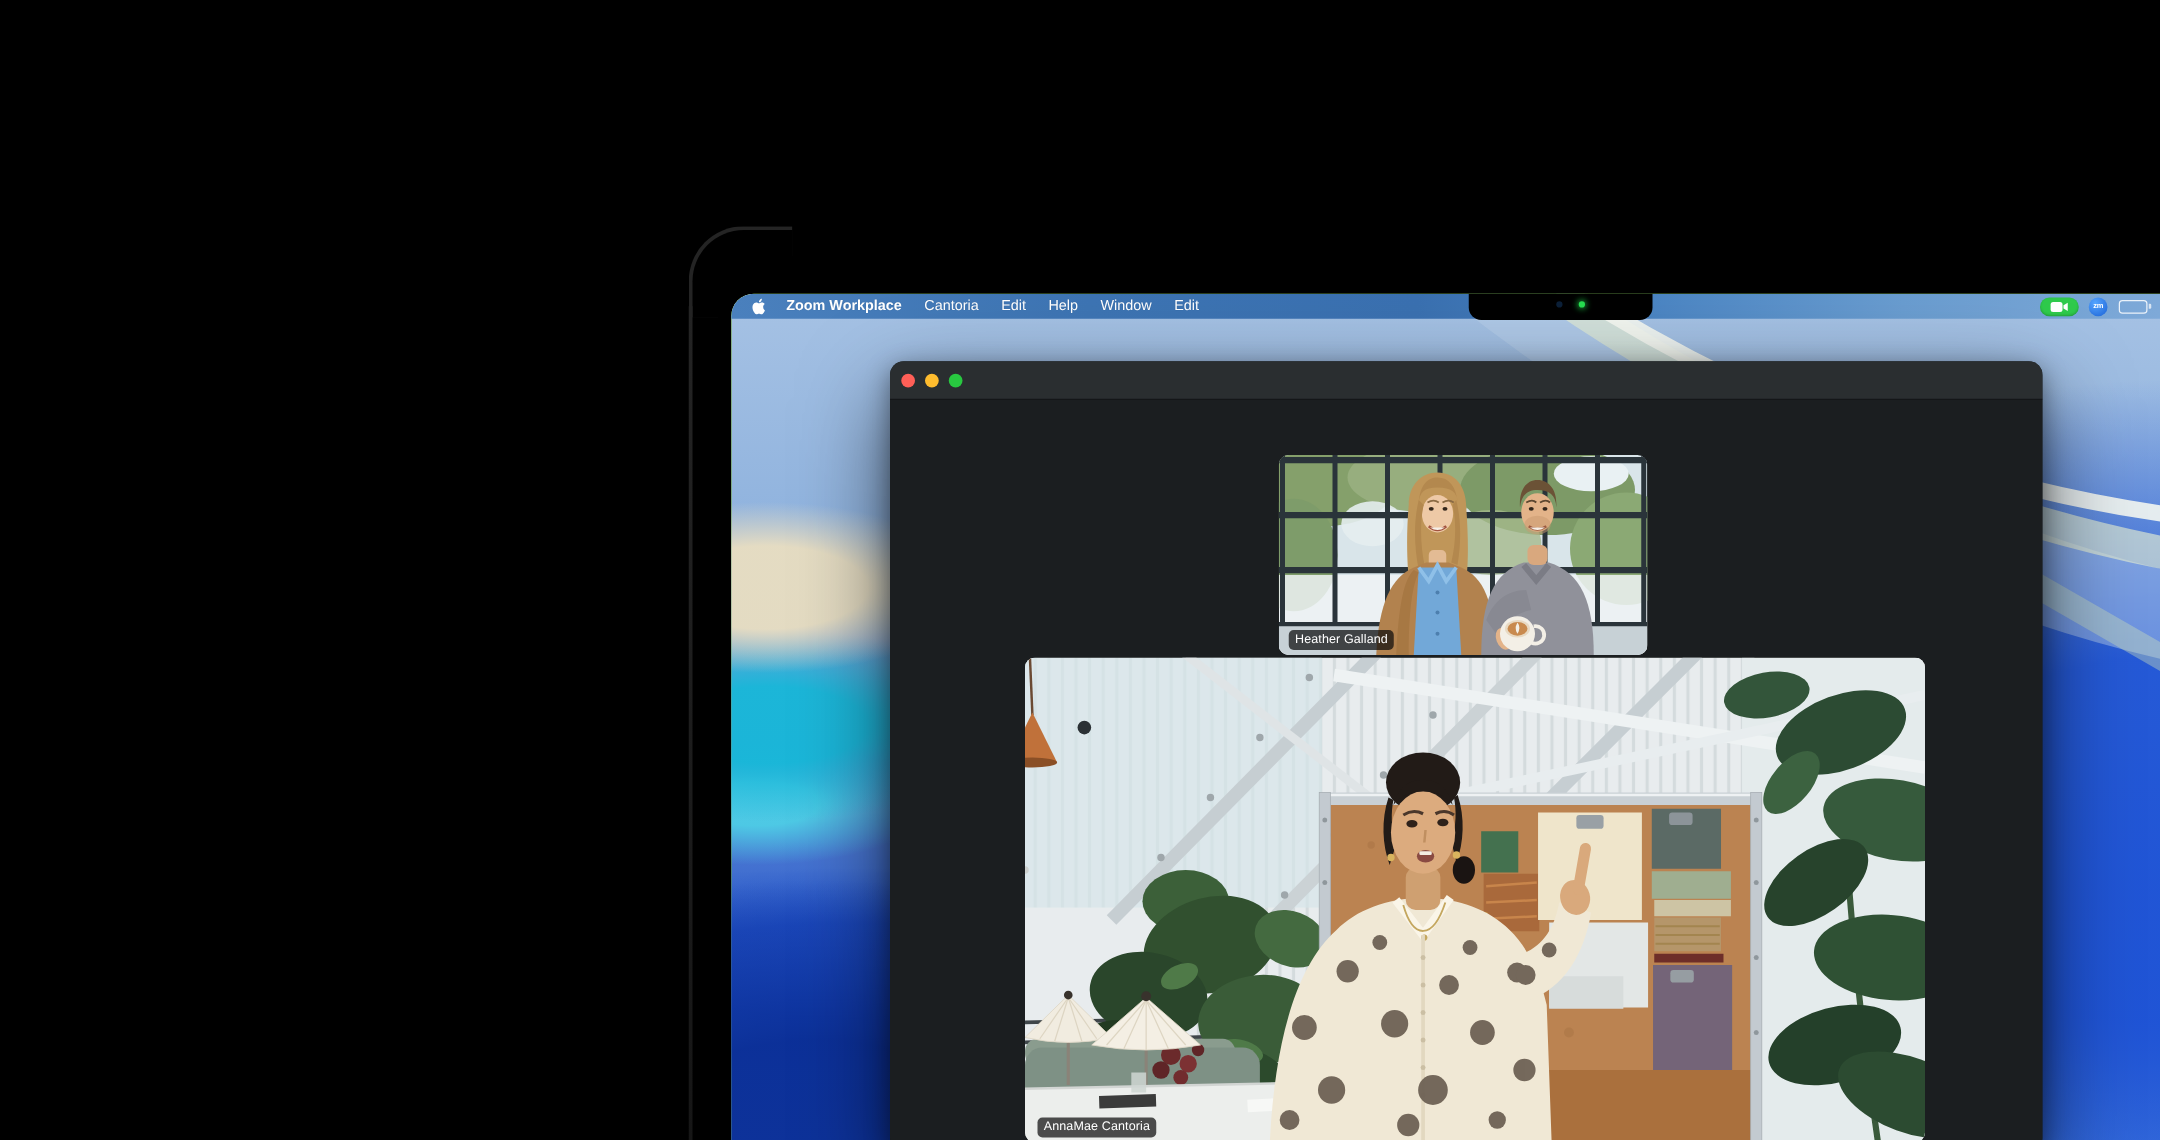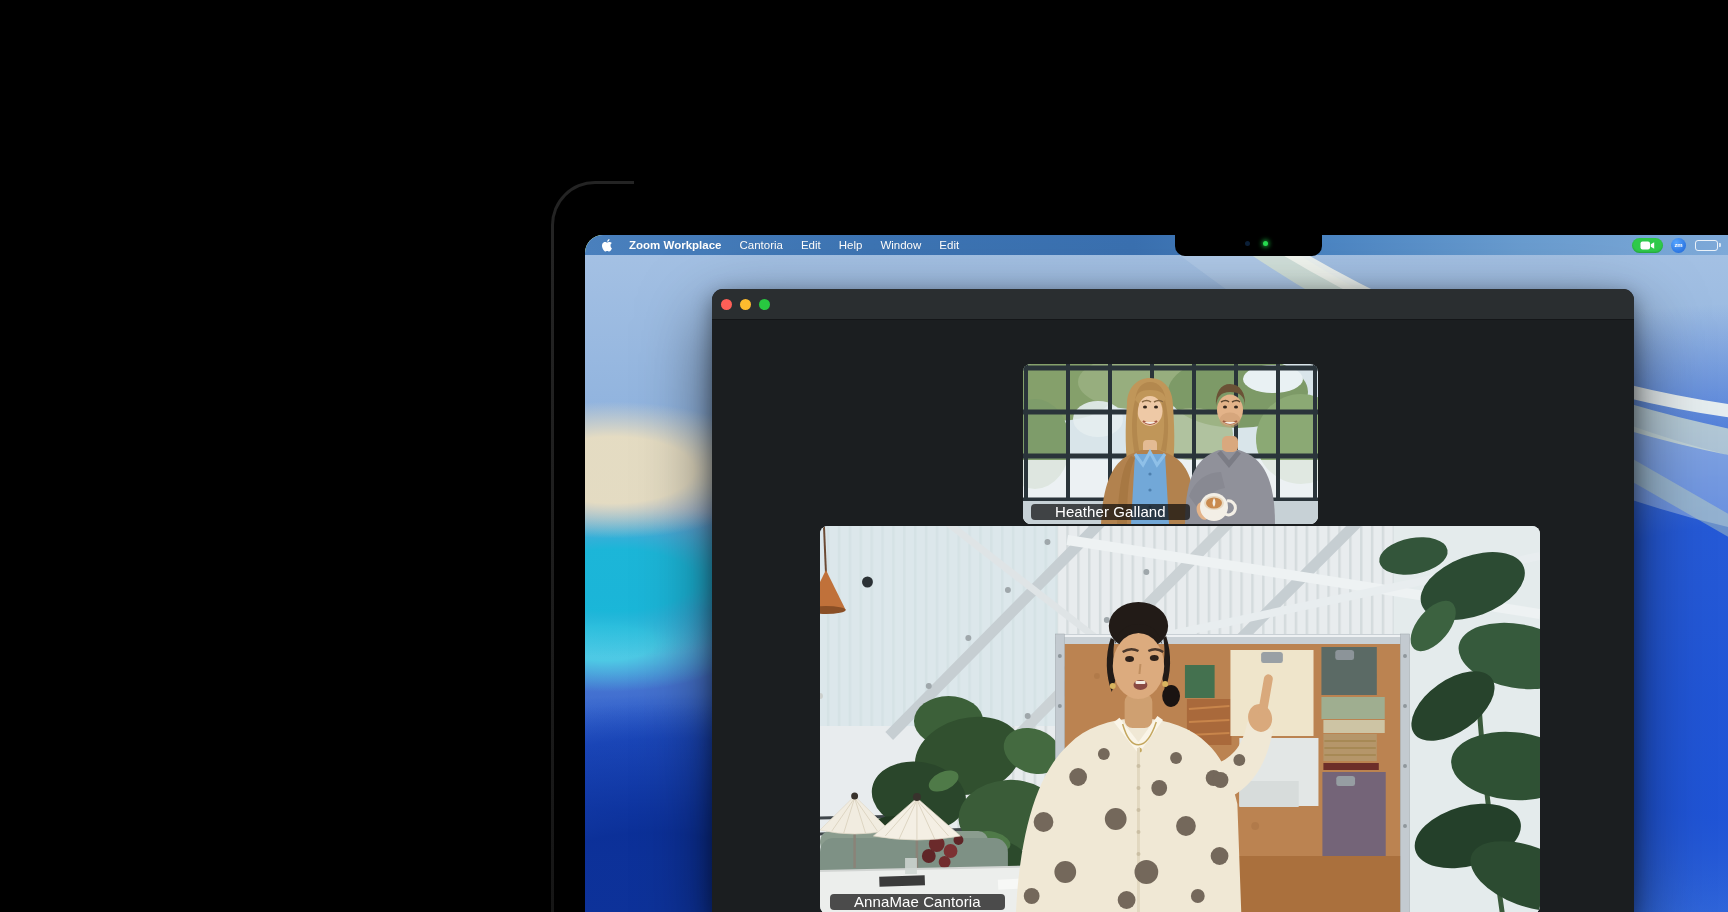--- a/index.html
+++ b/index.html
@@ -63,21 +63,21 @@
   .tl-close{background:#ff5f57;}
   .tl-min{background:#febc2e;}
   .tl-zoom{background:#28c840;}
   .meeting-area{position:absolute;left:0;top:31px;right:0;bottom:0;background:#1b1e20;}
 
   .tile{position:absolute;border-radius:8px;overflow:hidden;background:#101213;}
   .tile svg{position:absolute;inset:0;width:100%;height:100%;display:block;}
   .tile-heather{left:311px;top:44px;width:295px;height:160px;}
   .tile-annamae{left:108px;top:206px;width:720px;height:388px;}
   .name-tag{position:absolute;left:8px;bottom:4px;background:rgba(12,12,12,.72);color:#fff;
-    font-size:15px;line-height:11px;padding:2px 24px 3px;border-radius:4px;white-space:nowrap;
+    font-size:10px;line-height:11px;padding:2px 5px 3px;border-radius:4px;white-space:nowrap;
     letter-spacing:.1px;}
   .tile-annamae .name-tag{left:10px;bottom:4px;}
 </style>
 </head>
 <body>
 
 <div class="stage">
   <div class="bezel-corner"></div>
   <div class="bezel-edge"></div>
 

